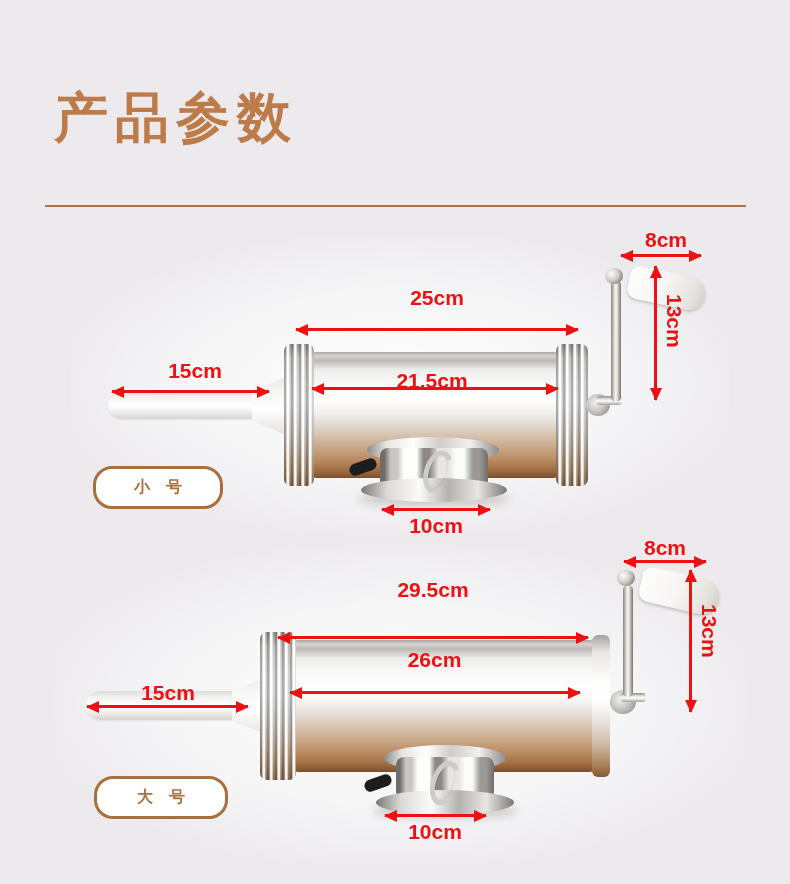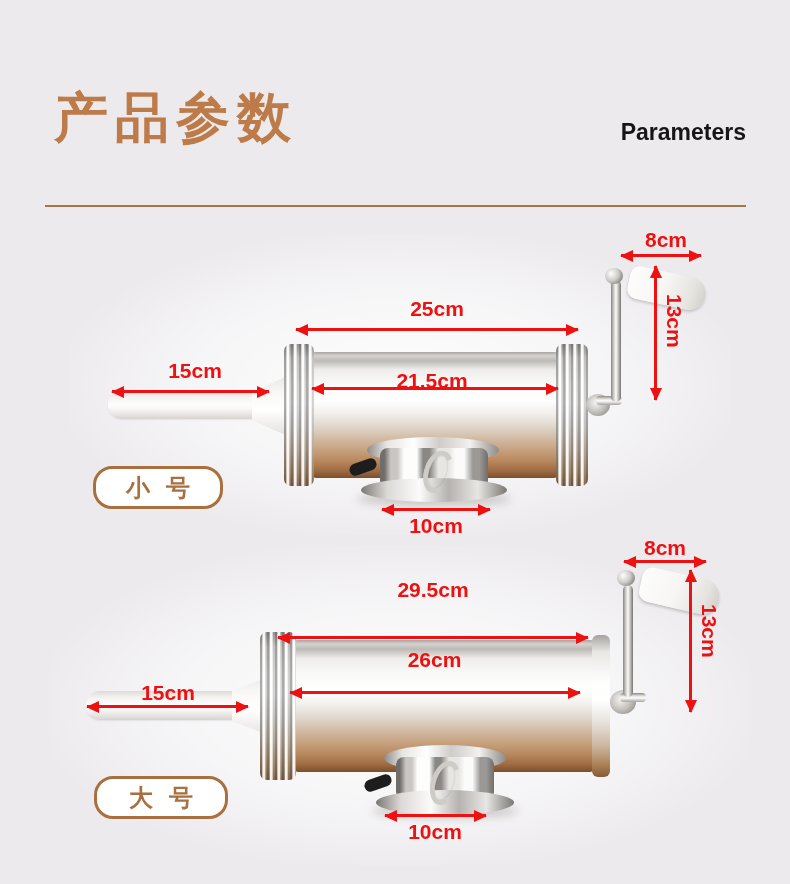--- a/index.html
+++ b/index.html
@@ -32,21 +32,21 @@
   .arr-h .ah-r{right:-1px;top:50%;transform:translateY(-50%);
     border-top:6px solid transparent;border-bottom:6px solid transparent;border-left:13px solid var(--red);}
   .arr-v .ah-t{top:-1px;left:50%;transform:translateX(-50%);
     border-left:6px solid transparent;border-right:6px solid transparent;border-bottom:13px solid var(--red);}
   .arr-v .ah-b{bottom:-1px;left:50%;transform:translateX(-50%);
     border-left:6px solid transparent;border-right:6px solid transparent;border-top:13px solid var(--red);}
 
   
   .badge{position:absolute;background:#fff;border:3px solid var(--badge);border-radius:19px;
     display:flex;align-items:center;justify-content:center;z-index:35;}
-  .badge span{color:var(--badge);font-weight:bold;font-size:24px;letter-spacing:16px;text-indent:16px;}
+  .badge span{color:var(--badge);font-weight:bold;font-size:16px;letter-spacing:16px;text-indent:16px;}
 
   
   .part{position:absolute;}
   .glow{background:radial-gradient(ellipse at center,rgba(255,255,255,.95) 0%,rgba(255,255,255,.55) 45%,rgba(255,255,255,0) 75%);z-index:1;}
   .cyl{z-index:10;border-radius:5px;
     background:linear-gradient(180deg,#a8a5a2 0,#d5d2cf 3%,#bdbab6 7%,#eeedeb 14%,#f9f9f8 25%,
       #ffffff 38%,#f3f1ee 48%,#e2dad1 58%,#d3bda7 68%,#c6a17e 78%,#b98a60 86%,#a06c42 94%,#7c4f2c 100%);}
   .knurl{z-index:12;border-radius:7px;
     background:repeating-linear-gradient(90deg,rgba(70,70,70,.45) 0 1.5px,rgba(255,255,255,.9) 3px 4.5px,rgba(130,130,130,.35) 6px 7.5px),
       linear-gradient(180deg,#9d9a97 0,#e6e4e1 10%,#fbfbfa 28%,#ffffff 42%,#e8e4df 58%,#d0bda8 74%,#b08a60 90%,#8a5f39 100%);}
@@ -80,21 +80,20 @@
   .hook{z-index:24;border:5px solid #cfccc8;border-right-color:transparent;border-radius:50%;
     transform:rotate(18deg);box-shadow:inset 0 0 2px rgba(0,0,0,.2);}
 </style>
 </head>
 <body>
 
 <div class="canvas">
 
   <div class="title-zh">产品参数</div>
   <div class="title-en">
-    <div>Parameters</div>
   </div>
   <div class="divider"></div>
 
   <section>
     <div class="part glow" style="left:70px;top:235px;width:660px;height:300px;"></div>
 
     <div class="part tube" style="left:108px;top:391px;width:152px;height:28px;"></div>
     <div class="part funnel" style="left:252px;top:370px;width:46px;height:72px;"></div>
     <div class="part cyl" style="left:311px;top:352px;width:248px;height:126px;"></div>
     <div class="part knurl" style="left:284px;top:344px;width:30px;height:142px;"></div>
@@ -115,21 +114,21 @@
     <div class="arr-h" style="left:621px;top:254px;width:80px;">
         <i class="ah ah-l"></i>
         <i class="ah ah-r"></i>
       </div>
     <div class="arr-v" style="left:654px;top:266px;height:134px;">
         <i class="ah ah-t"></i>
         <i class="ah ah-b"></i>
       </div>
     <div class="dim dim-v" style="left:662px;top:294px;">13cm</div>
 
-    <div class="dim" style="left:387px;top:297px;width:100px;">25cm</div>
+    <div class="dim" style="left:387px;top:286px;width:100px;">25cm</div>
     <div class="arr-h" style="left:296px;top:328px;width:282px;">
         <i class="ah ah-l"></i>
         <i class="ah ah-r"></i>
       </div>
 
     <div class="dim" style="left:377px;top:369px;width:110px;">21.5cm</div>
     <div class="arr-h" style="left:312px;top:387px;width:246px;">
         <i class="ah ah-l"></i>
         <i class="ah ah-r"></i>
       </div>

